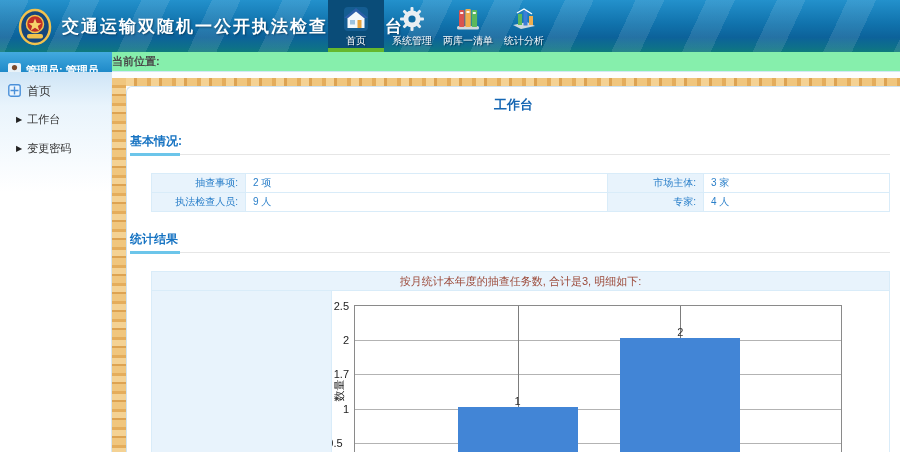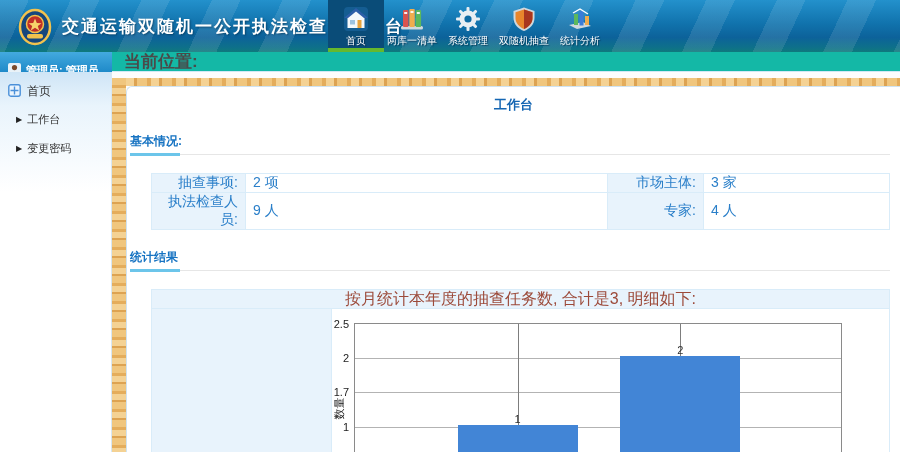--- a/index.html
+++ b/index.html
@@ -21,22 +21,22 @@
   .nav-item .nav-icon { height:28px; display:flex; align-items:center; justify-content:center; }
   .nav-item .nav-label { font-size:10px; color:#fff; margin-top:1px; white-space:nowrap;
     text-shadow:1px 1px 1px rgba(0,30,60,.7); }
   .nav-item.active { background:#0a4c78; }
   .nav-item.active::after { content:""; position:absolute; left:0; right:0; bottom:0; height:4px; background:#66b82d; }
 
   
   .subbar { display:flex; height:20px; }
   .userbar { width:112px; height:37px; background:linear-gradient(180deg,#43aadf 0%,#1b86c6 60%,#1173ad 100%);
     color:#fff; font-size:11px; font-weight:bold; display:flex; align-items:center; gap:5px; padding-left:8px; }
-  .breadcrumb-bar { flex:1; background:#14b8a6; border-bottom:1px solid #d2e8f5;
-    display:flex; align-items:center; padding-left:12px; font-size:17px; color:#4a4a4a; font-weight:bold; }
+  .breadcrumb-bar { flex:1; background:#86efac; border-bottom:1px solid #d2e8f5;
+    display:flex; align-items:center; padding-left:0; font-size:11px; color:#4a4a4a; font-weight:bold; }
 
   
   .content { display:flex; height:380px; }
   .sidebar { width:112px; background:linear-gradient(180deg,#cfe5f6 0,#e9f4fc 34px,#ffffff 120px);
     border-right:1px solid #d7e7f4; padding-top:6px; }
   .side-home { display:flex; align-items:center; gap:6px; padding:5px 0 5px 8px; font-size:12px; color:#333; cursor:pointer; }
   .side-item { display:flex; align-items:center; gap:5px; padding:7px 0 7px 16px; font-size:11px; color:#333; cursor:pointer; }
   .side-item .tri { font-size:8px; color:#222; line-height:1; }
 
   .main-frame { position:relative; flex:1; background:#fdfdfd; }
@@ -46,27 +46,27 @@
     background:repeating-linear-gradient(90deg,#f0c67e 0 10px,#e4ad5c 10px 14px,#f4d294 14px 22px,#dda352 22px 25px); }
   .panel { position:absolute; left:14px; top:14px; right:0; bottom:0; background:#fff;
     border-top:1px solid #cfe3f2; border-left:1px solid #cfe3f2; border-top-left-radius:6px; overflow:hidden; }
 
   .panel-title { text-align:center; font-size:13px; font-weight:bold; color:#1566b3; margin-top:9px; }
   .section-head { position:relative; margin:19px 10px 18px 3px; padding:0 0 4px 0;
     font-size:12px; font-weight:bold; color:#1673c2; border-bottom:1px solid #e6e6e6; }
   .section-head::after { content:""; position:absolute; left:0; bottom:-2px; width:50px; height:3px; background:#6cc5ea; }
 
   table.info-table { border-collapse:collapse; table-layout:fixed; margin:8px 10px 0 24px;
-    width:calc(100% - 34px); font-size:14px; color:#2a7fc9; }
+    width:calc(100% - 34px); font-size:10px; color:#2a7fc9; }
   table.info-table td { border:1px solid #d9ecf9; height:19px; padding:0 7px; }
   table.info-table td.lbl { background:#e8f3fc; text-align:right; }
   table.info-table td.val { background:#fff; text-align:left;margin-top:13px; }
 
   .stats-table { margin:10px 10px 0 24px; border:1px solid #d9ecf9; height:236px; display:flex; flex-direction:column; }
-  .stats-header { height:19px; background:#e8f3fc; border-bottom:1px solid #d9ecf9; font-size:16px;
+  .stats-header { height:19px; background:#e8f3fc; border-bottom:1px solid #d9ecf9; font-size:11px;
     color:#9c4a3a; display:flex; align-items:center; justify-content:center; }
   .stats-body { flex:1; display:flex; }
   .stats-left-cell { width:180px; background:#e8f3fc; border-right:1px solid #d9ecf9; }
   .chart-cell { position:relative; flex:1; background:#fff; overflow:hidden; }
 
   
   .ylabel { position:absolute; left:-4px; top:92px; font-size:11px; color:#222; transform:rotate(-90deg); }
   .plot { position:absolute; left:22px; top:14px; width:488px; height:171px;
     border:1px solid #8a8a8a; border-bottom:1px solid #444; background:#fff; }
   .gridline { position:absolute; left:0; right:0; height:1px; background:#b3b3b3; }
@@ -99,55 +99,45 @@
             <path d="M13 2 L25 12 H21 L13 5.5 L5 12 H1 Z" fill="#2c5ea8"></path>
             <rect x="14.5" y="14" width="4" height="8" fill="#e8a33d"></rect>
             <rect x="7" y="14" width="5" height="4.5" fill="#9ec3e0"></rect>
           </svg>
         </span>
         <span class="nav-label">首页</span>
       </div>
       <div class="nav-item">
         <span class="nav-icon">
           <svg width="26" height="26" viewBox="0 0 26 26">
-            <rect x="2" y="20" width="22" height="3.5" rx="1.5" fill="#cfd8de"></rect>
-            <rect x="4" y="4" width="5.5" height="17" rx="1" fill="#d9534f"></rect>
-            <rect x="10.3" y="3" width="5.5" height="18" rx="1" fill="#f0ad4e"></rect>
-            <rect x="16.6" y="4" width="5.5" height="17" rx="1" fill="#5cb85c"></rect>
-            <rect x="5.2" y="6" width="3" height="2" fill="#fff" opacity="0.9"></rect>
-            <rect x="11.5" y="5" width="3" height="2" fill="#fff" opacity="0.9"></rect>
-            <rect x="17.8" y="6" width="3" height="2" fill="#fff" opacity="0.9"></rect>
-          </svg>
-        </span>
-        <span class="nav-label">两库一清单</span>
-      </div>
-      <div class="nav-item">
-        <span class="nav-icon">
-          <svg width="26" height="26" viewBox="0 0 26 26">
             <g fill="#e9eef2">
               <rect x="11.5" y="1" width="3" height="24" rx="1"></rect>
               <rect x="11.5" y="1" width="3" height="24" rx="1" transform="rotate(45 13 13)"></rect>
               <rect x="11.5" y="1" width="3" height="24" rx="1" transform="rotate(90 13 13)"></rect>
               <rect x="11.5" y="1" width="3" height="24" rx="1" transform="rotate(135 13 13)"></rect>
               <circle cx="13" cy="13" r="8.5"></circle>
             </g>
             <circle cx="13" cy="13" r="3.6" fill="#0f6ba3"></circle>
           </svg>
         </span>
         <span class="nav-label">系统管理</span>
       </div>
       <div class="nav-item">
         <span class="nav-icon">
           <svg width="26" height="26" viewBox="0 0 26 26">
-            <path d="M13 1.5 L23.5 5 V12 C23.5 18.5 18.5 23 13 25 C7.5 23 2.5 18.5 2.5 12 V5 Z" fill="#cfd8de"></path>
-            <path d="M13 3.5 L21.5 6.3 V12 C21.5 17.3 17.5 21.2 13 23 C8.5 21.2 4.5 17.3 4.5 12 V6.3 Z" fill="#e8862c"></path>
-            <path d="M13 3.5 L21.5 6.3 V12 C21.5 17.3 17.5 21.2 13 23 Z" fill="#a8361f"></path>
-          </svg>
-        </span>
-        <span class="nav-label">双随机抽查</span>
+            <rect x="2" y="20" width="22" height="3.5" rx="1.5" fill="#cfd8de"></rect>
+            <rect x="4" y="4" width="5.5" height="17" rx="1" fill="#d9534f"></rect>
+            <rect x="10.3" y="3" width="5.5" height="18" rx="1" fill="#f0ad4e"></rect>
+            <rect x="16.6" y="4" width="5.5" height="17" rx="1" fill="#5cb85c"></rect>
+            <rect x="5.2" y="6" width="3" height="2" fill="#fff" opacity="0.9"></rect>
+            <rect x="11.5" y="5" width="3" height="2" fill="#fff" opacity="0.9"></rect>
+            <rect x="17.8" y="6" width="3" height="2" fill="#fff" opacity="0.9"></rect>
+          </svg>
+        </span>
+        <span class="nav-label">两库一清单</span>
       </div>
       <div class="nav-item">
         <span class="nav-icon">
           <svg width="26" height="26" viewBox="0 0 26 26">
             <path d="M2 19 L10 23 L24 20 L16 16 Z" fill="#cfd8de"></path>
             <rect x="7" y="8" width="4" height="11" fill="#5cb85c"></rect>
             <rect x="12.5" y="5" width="4" height="14.5" fill="#3b7dd8"></rect>
             <rect x="18" y="10" width="4" height="9" fill="#f0ad4e"></rect>
             <path d="M6 7 L13 3 L21 8" stroke="#fff" stroke-width="1.4" fill="none"></path>
           </svg>

